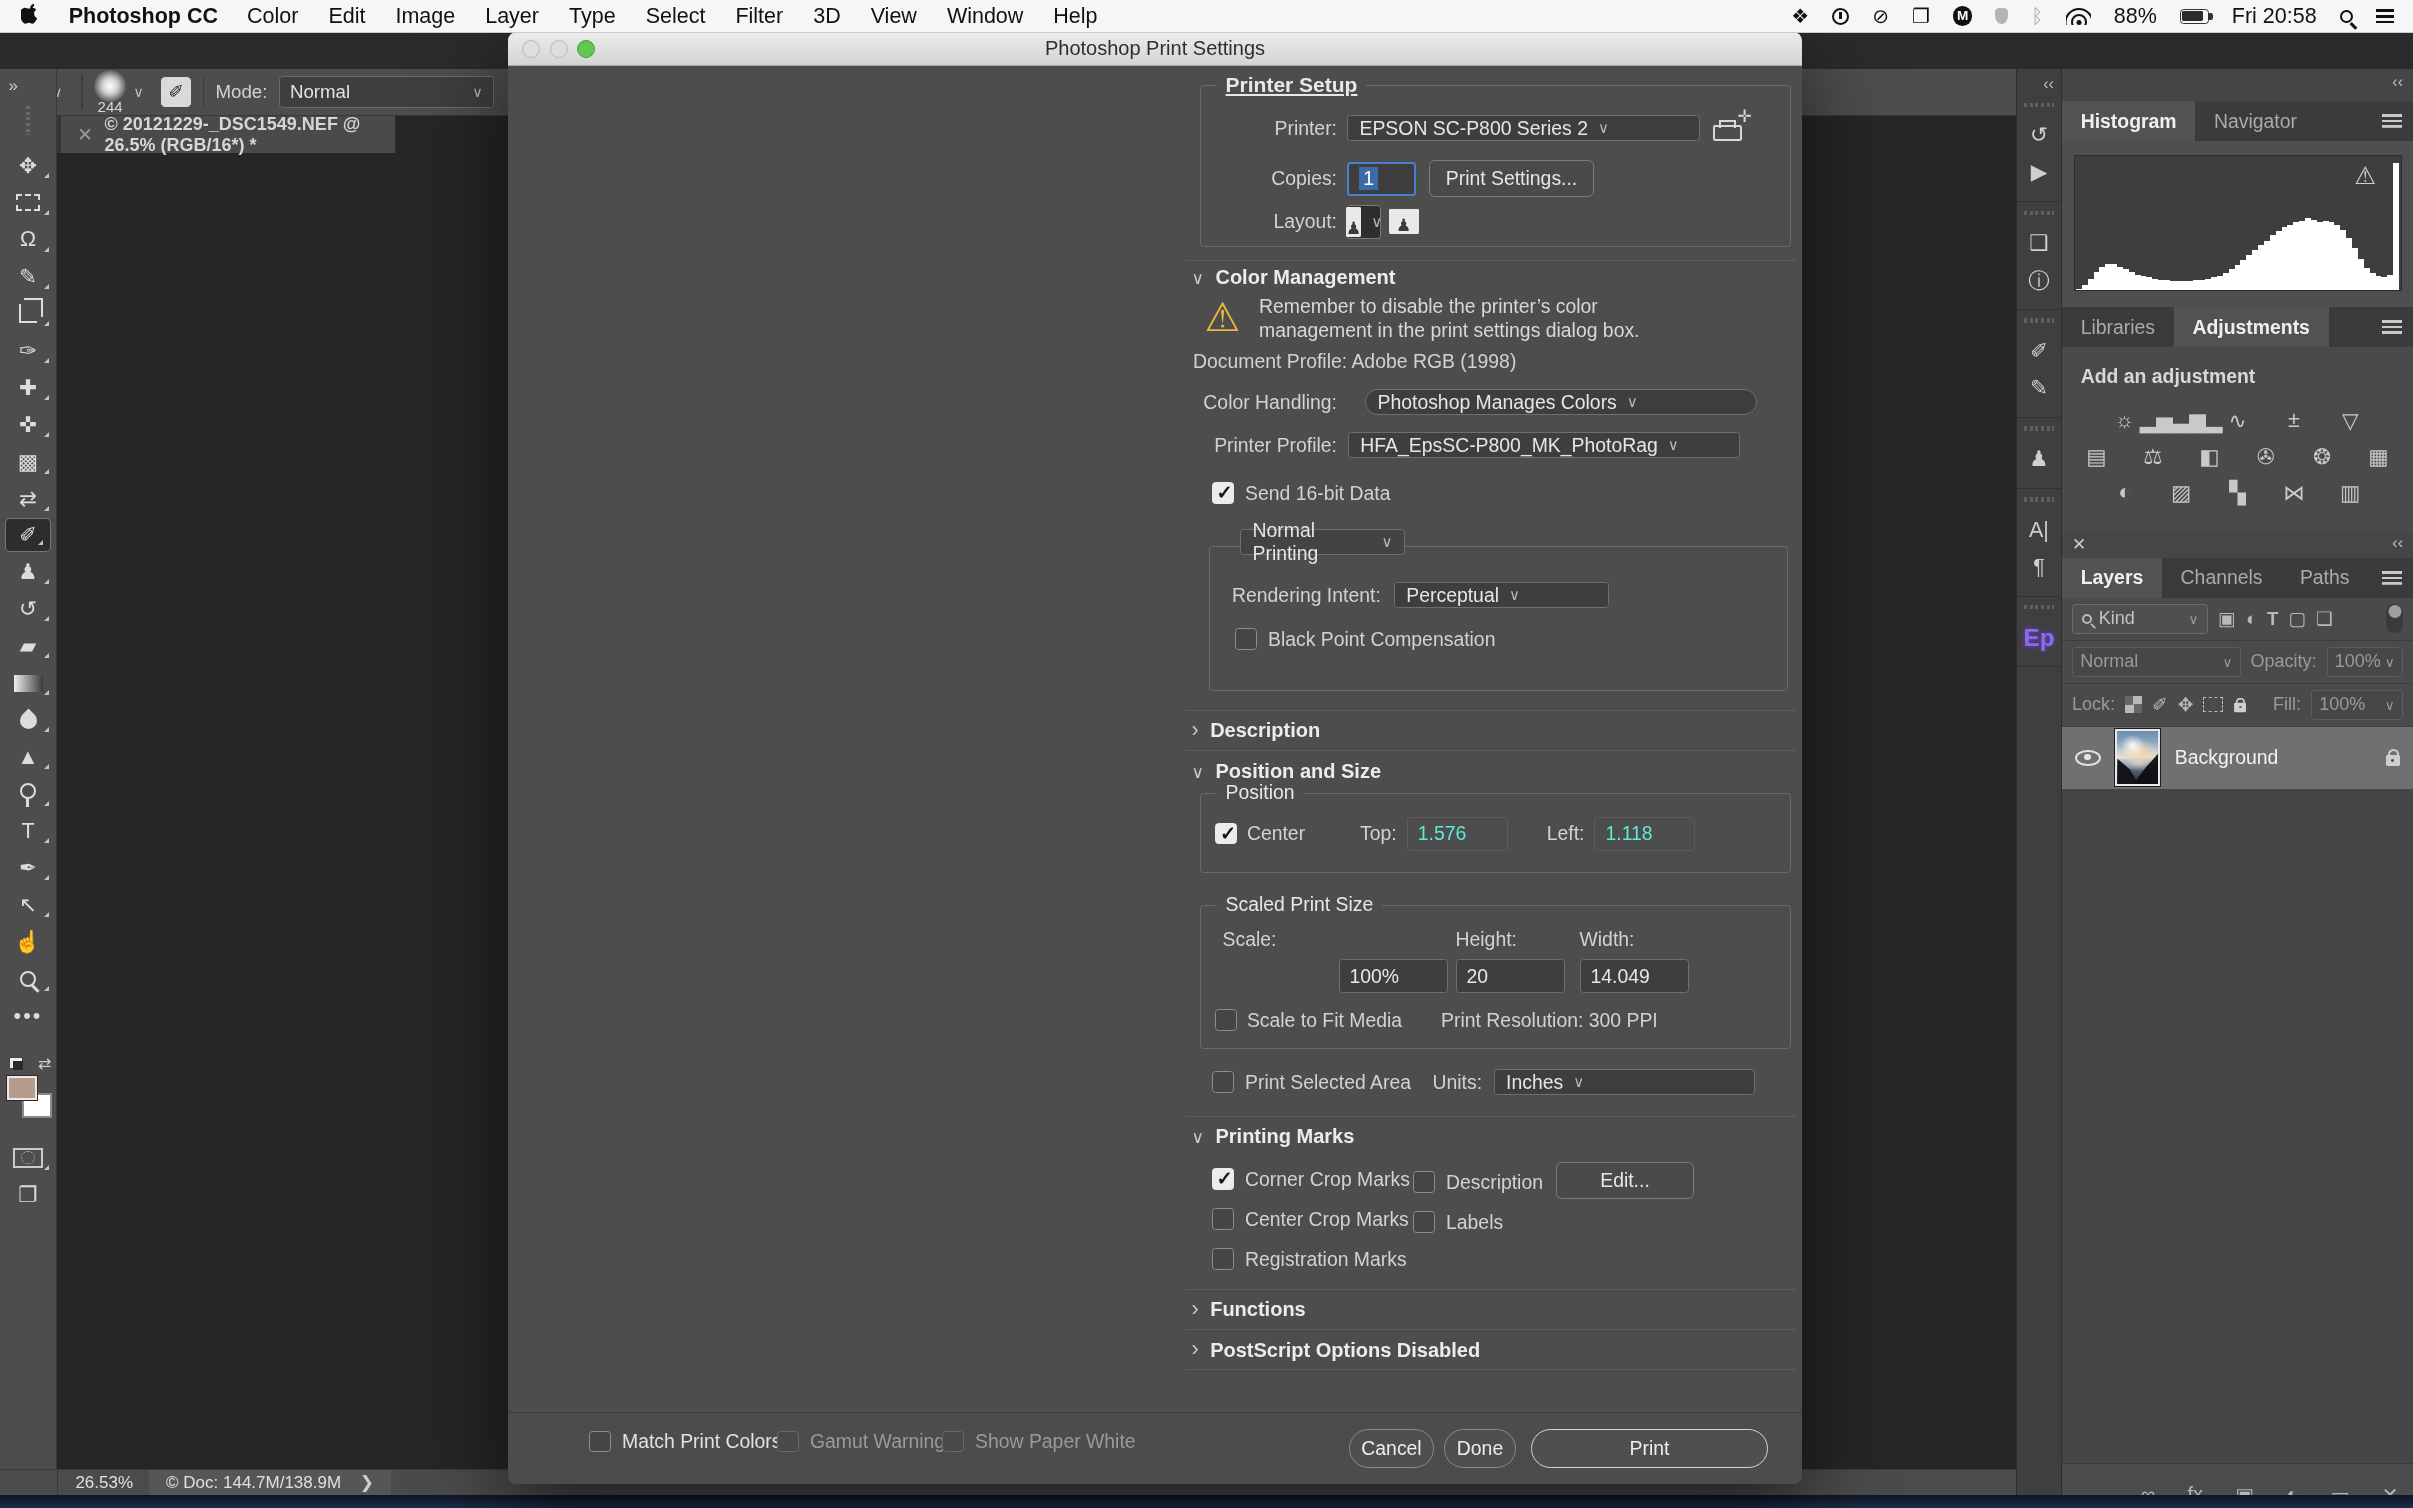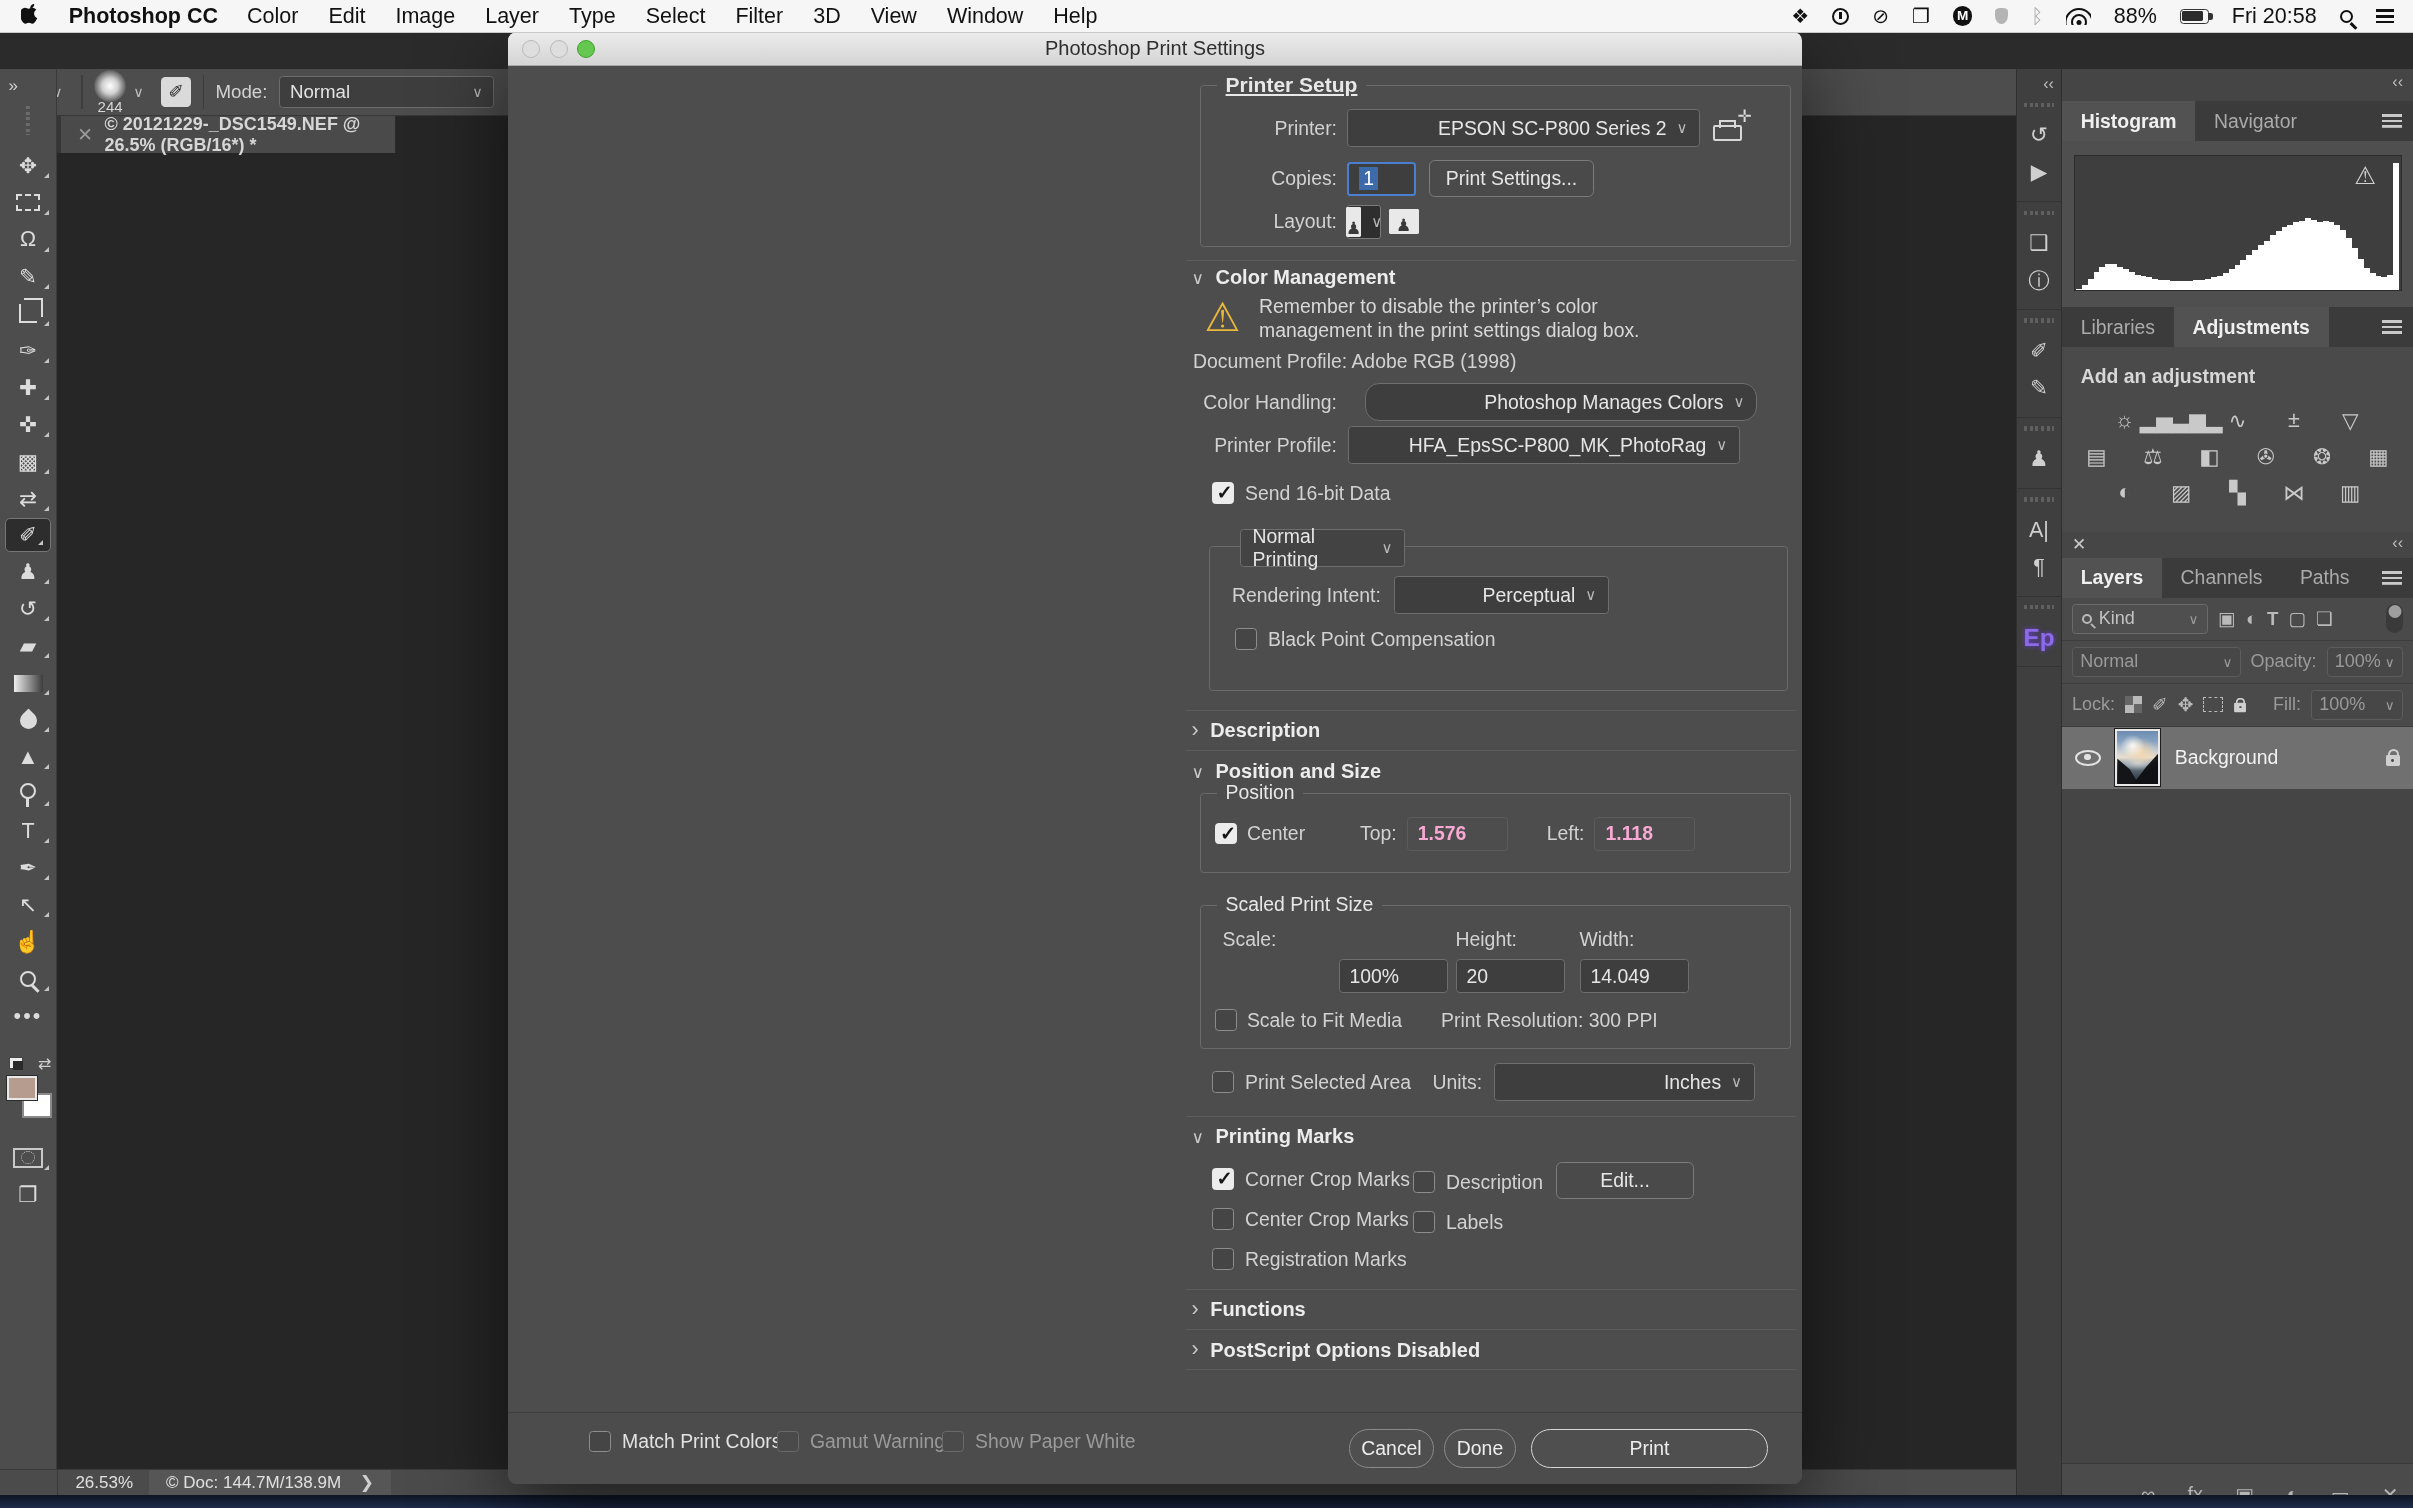--- a/index.html
+++ b/index.html
@@ -164,30 +164,30 @@
   .row{position:absolute;display:flex;align-items:center;height:36px;}
   .lab{color:#d2d2d2;}
   .rlab{display:inline-block;text-align:right;}
   .sec{position:absolute;left:11.5px;display:flex;align-items:center;gap:11.5px;font-weight:bold;color:#ececec;font-size:20px;}
   .chev-d::before{content:"∨";font-weight:normal;color:#c9c9c9;font-size:17px;}
   .chev-r::before{content:"›";font-weight:normal;color:#c9c9c9;font-size:21.5px;}
   .hr{position:absolute;left:5.7px;right:5.7px;height:1.4px;background:#5c5c5c;}
   .group{position:absolute;border:1.4px solid #6a6a6a;border-radius:3.6px;}
   .gtitle{position:absolute;top:-13px;left:16px;background:#4d4d4d;padding:0 8.6px;color:#e8e8e8;font-size:19.4px;}
   .gtitle.big{font-weight:bold;font-size:21px;text-decoration:underline;}
-  .sel{background:#3e3e3e;border:1.4px solid #6e6e6e;border-radius:3.6px;height:38px;display:flex;align-items:center;justify-content:flex-end;color:#e6e6e6;padding:0 11.5px;}
+  .sel{background:#3e3e3e;border:1.4px solid #6e6e6e;border-radius:3.6px;height:26px;display:flex;align-items:center;justify-content:flex-start;color:#e6e6e6;padding:0 11.5px;}
   .sel::after{content:"∨";color:#b9b9b9;font-size:15px;margin-left:10px;}
   .btn{background:#4a4a4a;border:1.4px solid #7c7c7c;border-radius:5.7px;color:#e6e6e6;display:inline-flex;align-items:center;justify-content:center;height:37px;}
   .cb{width:21.5px;height:21.5px;border:1.4px solid #8d8d8d;border-radius:3.6px;background:#454545;display:inline-block;position:relative;flex:none;}
   .cb.checked{background:#ececec;border-color:#ececec;}
   .cb.checked::after{content:"✓";position:absolute;left:3.6px;top:-2.2px;color:#161616;font-weight:bold;font-size:19.4px;}
   .cb.dis{border-color:#6a6a6a;background:#4a4a4a;}
   .dimtext{color:#9a9a9a;}
   .field{background:#3e3e3e;border:1.4px solid #6e6e6e;border-radius:3.6px;height:34px;display:flex;align-items:center;padding:0 10px;color:#e6e6e6;}
-  .field.dis{background:transparent;border-color:#5c5c5c;color:#f9a8d4;font-weight:bold;}
+  .field.dis{background:transparent;border-color:#5c5c5c;color:#5eead4;}
   .copies{border-color:#4a7fd0;border-width:2.2px;}
   .copies .hl{background:#3d6aa8;color:#fff;padding:0 4.3px;}
   .warn-tri{color:#e8b73b;font-size:40px;line-height:1;}
   .printer-ic{position:relative;width:33px;height:29px;margin-left:13px;}
   .printer-ic .pbody{position:absolute;left:0;bottom:1.4px;width:29px;height:16px;border:2.2px solid #d8d8d8;border-radius:2.2px;}
   .printer-ic .psheet{position:absolute;left:5.7px;bottom:14.4px;width:17px;height:8.6px;border:2.2px solid #d8d8d8;border-bottom:none;}
   .printer-ic .pcross{position:absolute;right:-5.7px;top:-7.2px;color:#d8d8d8;font-size:17px;}
   .layopt{width:34px;height:34px;display:flex;align-items:center;justify-content:center;background:transparent;border-radius:2.9px;}
   .layopt .pg{width:24.4px;height:30px;background:#e9e9e9;display:flex;align-items:flex-end;justify-content:center;color:#3a3a3a;font-size:17px;line-height:1;border-radius:1.4px;}
   .layopt.sel{background:#2e2e2e;border:0.7px solid #7a7a7a;}

